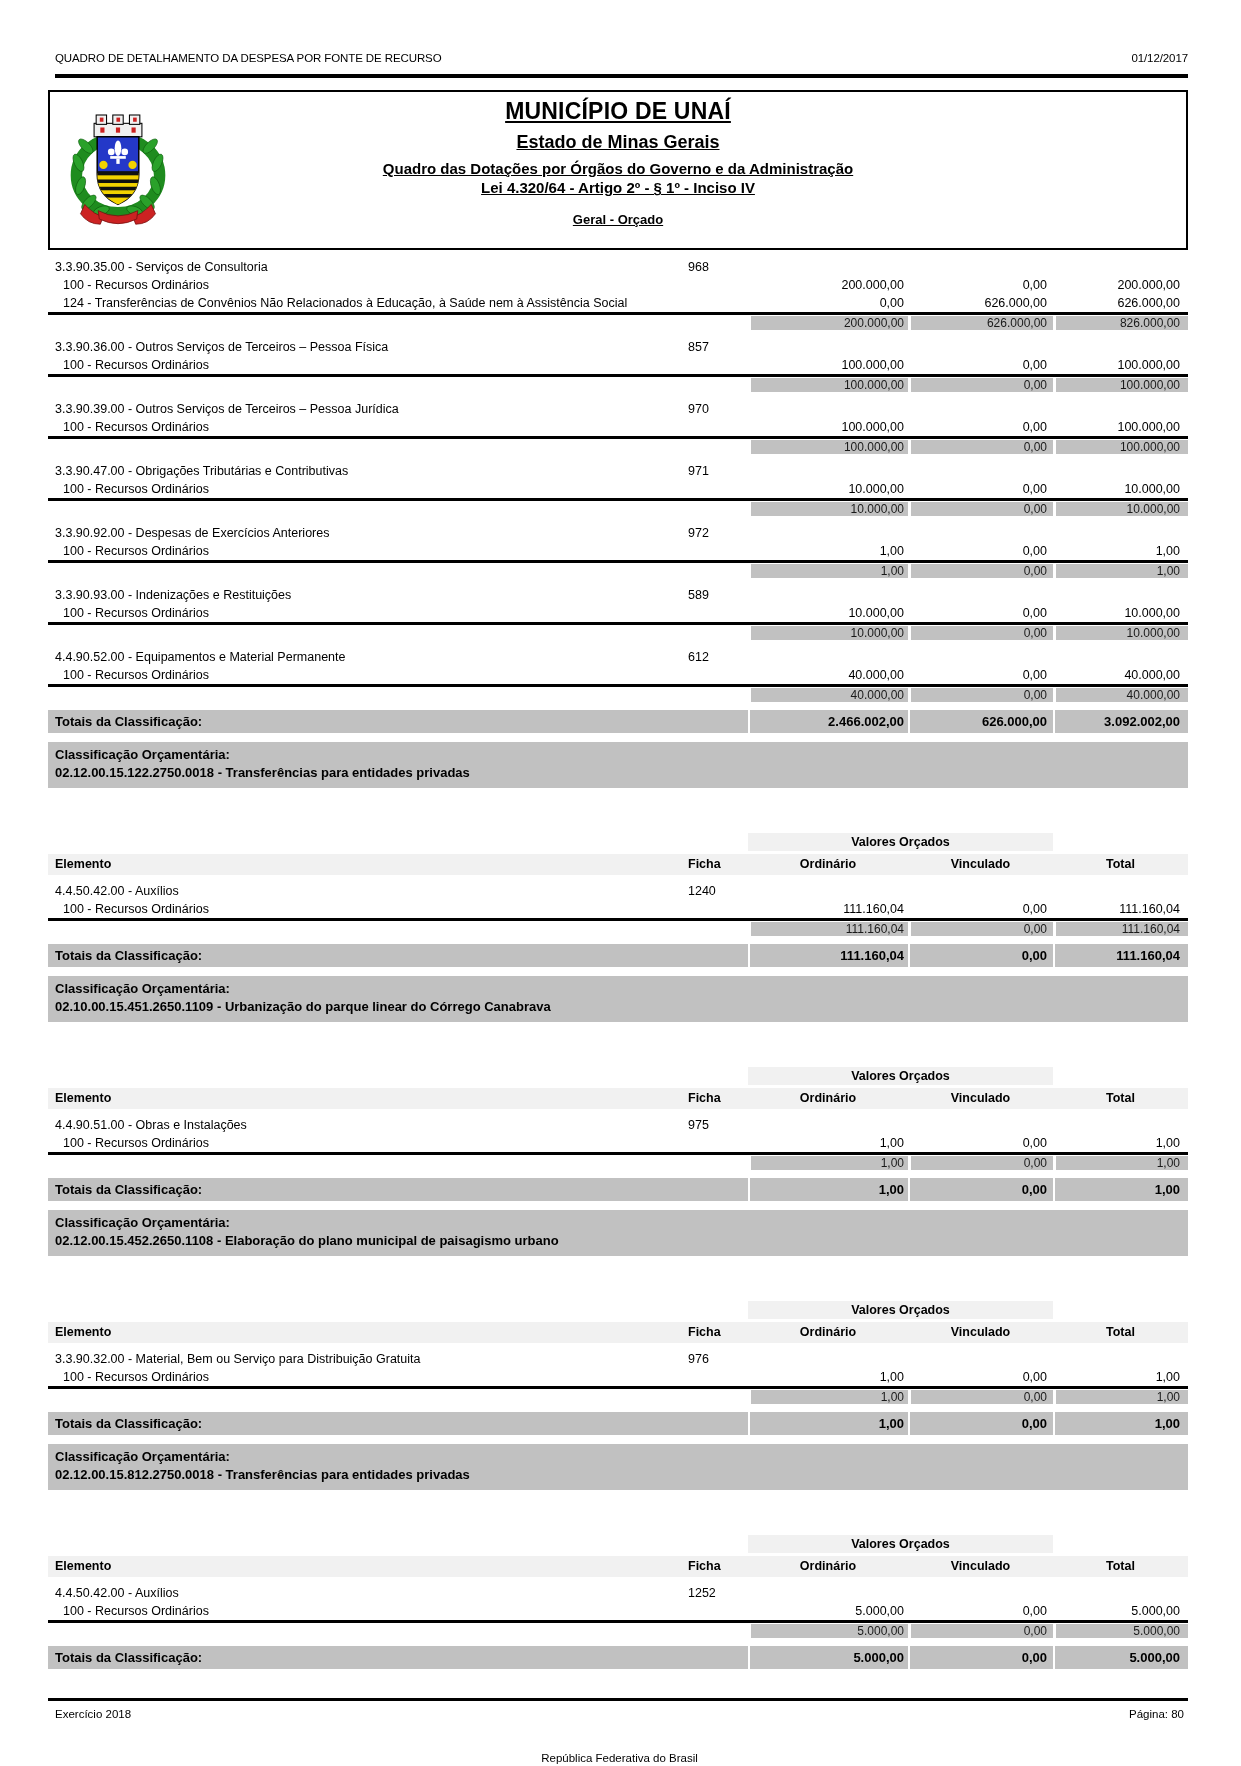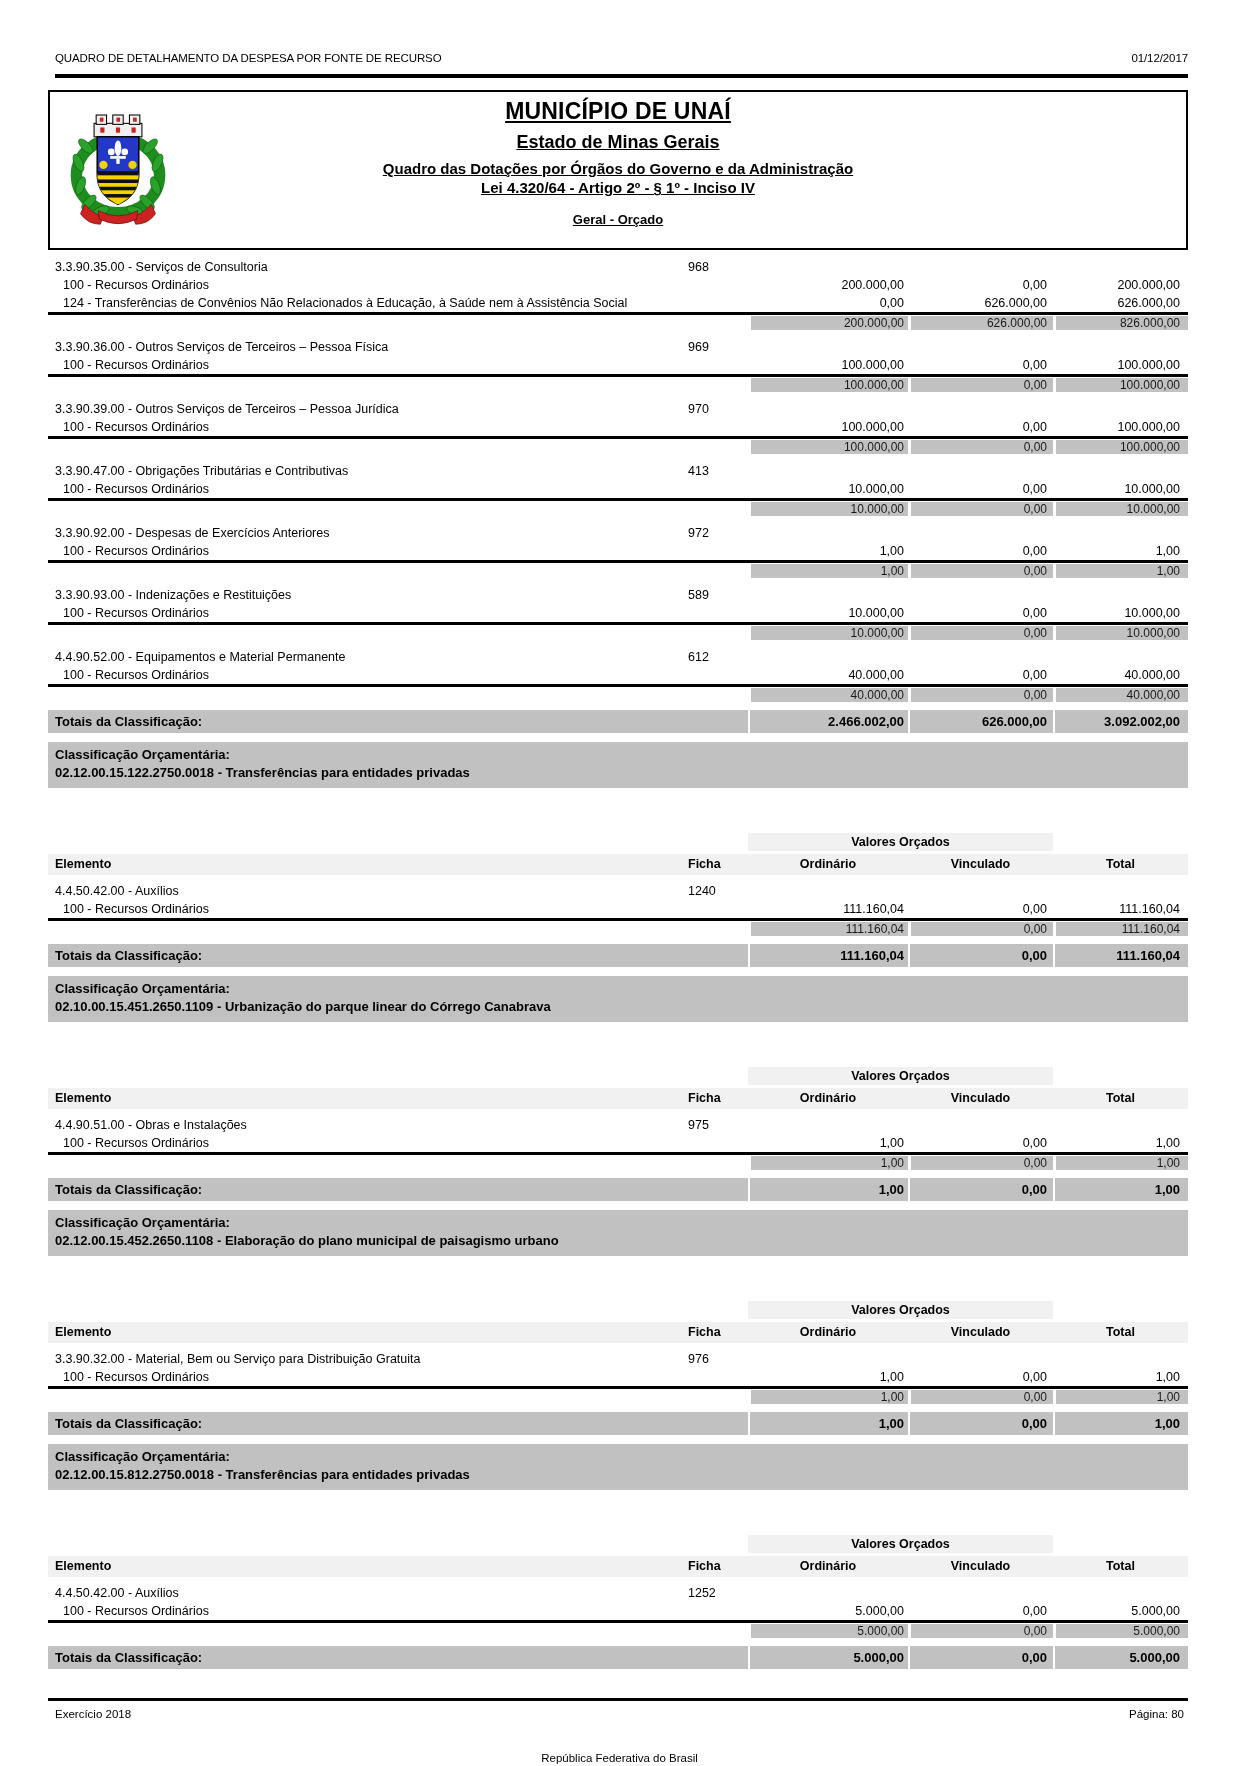--- a/index.html
+++ b/index.html
@@ -177,21 +177,21 @@
       <div class="thickline"></div>
       <div class="row sub-row">
         <div class="cd"></div>
         <div class="cf"></div>
         <div class="co">200.000,00</div>
         <div class="cv">626.000,00</div>
         <div class="ct">826.000,00</div>
       </div>
       <div class="row elem-row">
         <div class="cd">3.3.90.36.00 - Outros Serviços de Terceiros – Pessoa Física</div>
-        <div class="cf">969</div>
+        <div class="cf">857</div>
         <div class="co"></div>
         <div class="cv"></div>
         <div class="ct"></div>
       </div>
       <div class="row fonte-row">
         <div class="cd">100 - Recursos Ordinários</div>
         <div class="cf"></div>
         <div class="co">100.000,00</div>
         <div class="cv">0,00</div>
         <div class="ct">100.000,00</div>
@@ -221,21 +221,21 @@
       <div class="thickline"></div>
       <div class="row sub-row">
         <div class="cd"></div>
         <div class="cf"></div>
         <div class="co">100.000,00</div>
         <div class="cv">0,00</div>
         <div class="ct">100.000,00</div>
       </div>
       <div class="row elem-row">
         <div class="cd">3.3.90.47.00 - Obrigações Tributárias e Contributivas</div>
-        <div class="cf">413</div>
+        <div class="cf">971</div>
         <div class="co"></div>
         <div class="cv"></div>
         <div class="ct"></div>
       </div>
       <div class="row fonte-row">
         <div class="cd">100 - Recursos Ordinários</div>
         <div class="cf"></div>
         <div class="co">10.000,00</div>
         <div class="cv">0,00</div>
         <div class="ct">10.000,00</div>

